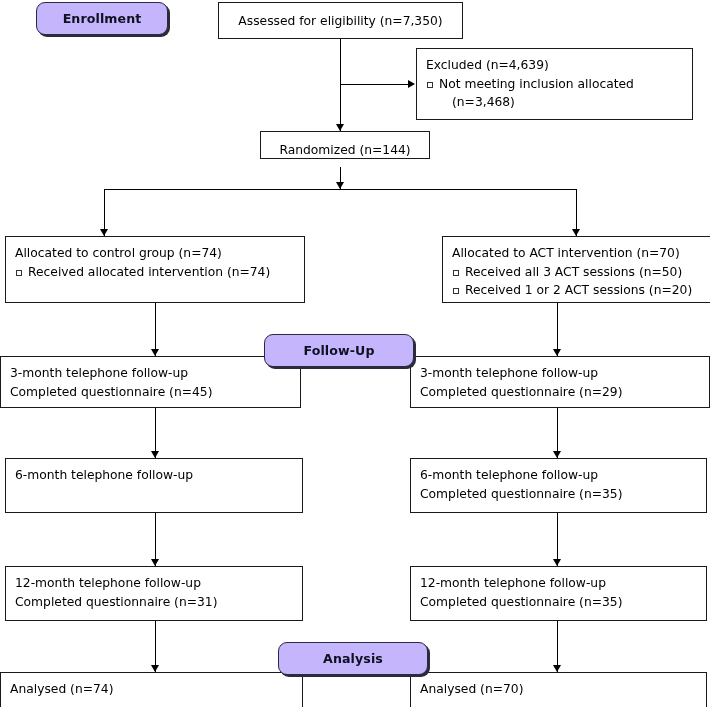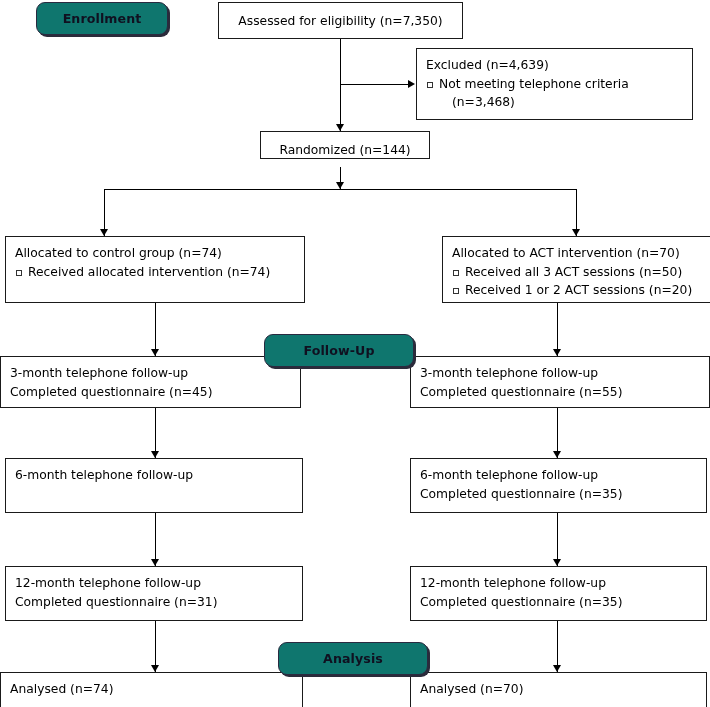--- a/index.html
+++ b/index.html
@@ -43,21 +43,21 @@
     border: 1px solid #333;
     background: #ffffff;
   }
   .box .indent { padding-left: 26px; white-space: nowrap; }
   .box.center { text-align: center; padding-top: 9px; }
 
   
   .badge {
     position: absolute;
     box-sizing: border-box;
-    background: #0f766e;
+    background: #c4b5fd;
     border: 1.6px solid #2a2a40;
     border-radius: 9px;
     box-shadow: 2px 2px 0 #2b2b3a;
     color: #101020;
     font-size: 12.6px;
     font-weight: bold;
     display: flex;
     align-items: center;
     justify-content: center;
     z-index: 9;
@@ -108,21 +108,21 @@
   </div>
 
   <div class="vline" style="left:340px; top:39px; height:92px;"></div>
   <div class="arrowdown" style="left:335.5px; top:124px;"></div>
 
   <div class="hline" style="left:340px; top:84px; width:68px;"></div>
   <div class="arrowright" style="left:408px; top:79.5px;"></div>
 
   <div class="box" style="left:416px; top:48px; width:277px; height:72px;">
     <div class="line">Excluded (n=4,639)</div>
-    <div class="bullet">Not meeting telephone criteria</div>
+    <div class="bullet">Not meeting inclusion allocated</div>
     <div class="indent">(n=3,468)</div>
   </div>
 
   <div class="box center" style="left:260px; top:131px; width:170px; height:28px;">
     <div class="line">Randomized (n=144)</div>
   </div>
 
   <div class="vline" style="left:340px; top:167px; height:22px;"></div>
   <div class="arrowdown" style="left:335.5px; top:182px;"></div>
 
@@ -155,21 +155,21 @@
     <span>Follow-Up</span>
   </div>
 
   <div class="box" style="left:0px; top:356px; width:301px; height:52px;">
     <div class="line">3-month telephone follow-up</div>
     <div class="line">Completed questionnaire (n=45)</div>
   </div>
 
   <div class="box" style="left:410px; top:356px; width:300px; height:52px;">
     <div class="line">3-month telephone follow-up</div>
-    <div class="line">Completed questionnaire (n=55)</div>
+    <div class="line">Completed questionnaire (n=29)</div>
   </div>
 
   <div class="vline" style="left:155px; top:408px; height:50px;"></div>
   <div class="arrowdown" style="left:150.5px; top:451px;"></div>
   <div class="vline" style="left:557px; top:408px; height:50px;"></div>
   <div class="arrowdown" style="left:552.5px; top:451px;"></div>
 
   <div class="box" style="left:5px; top:458px; width:298px; height:55px;">
     <div class="line">6-month telephone follow-up</div>
   </div>

